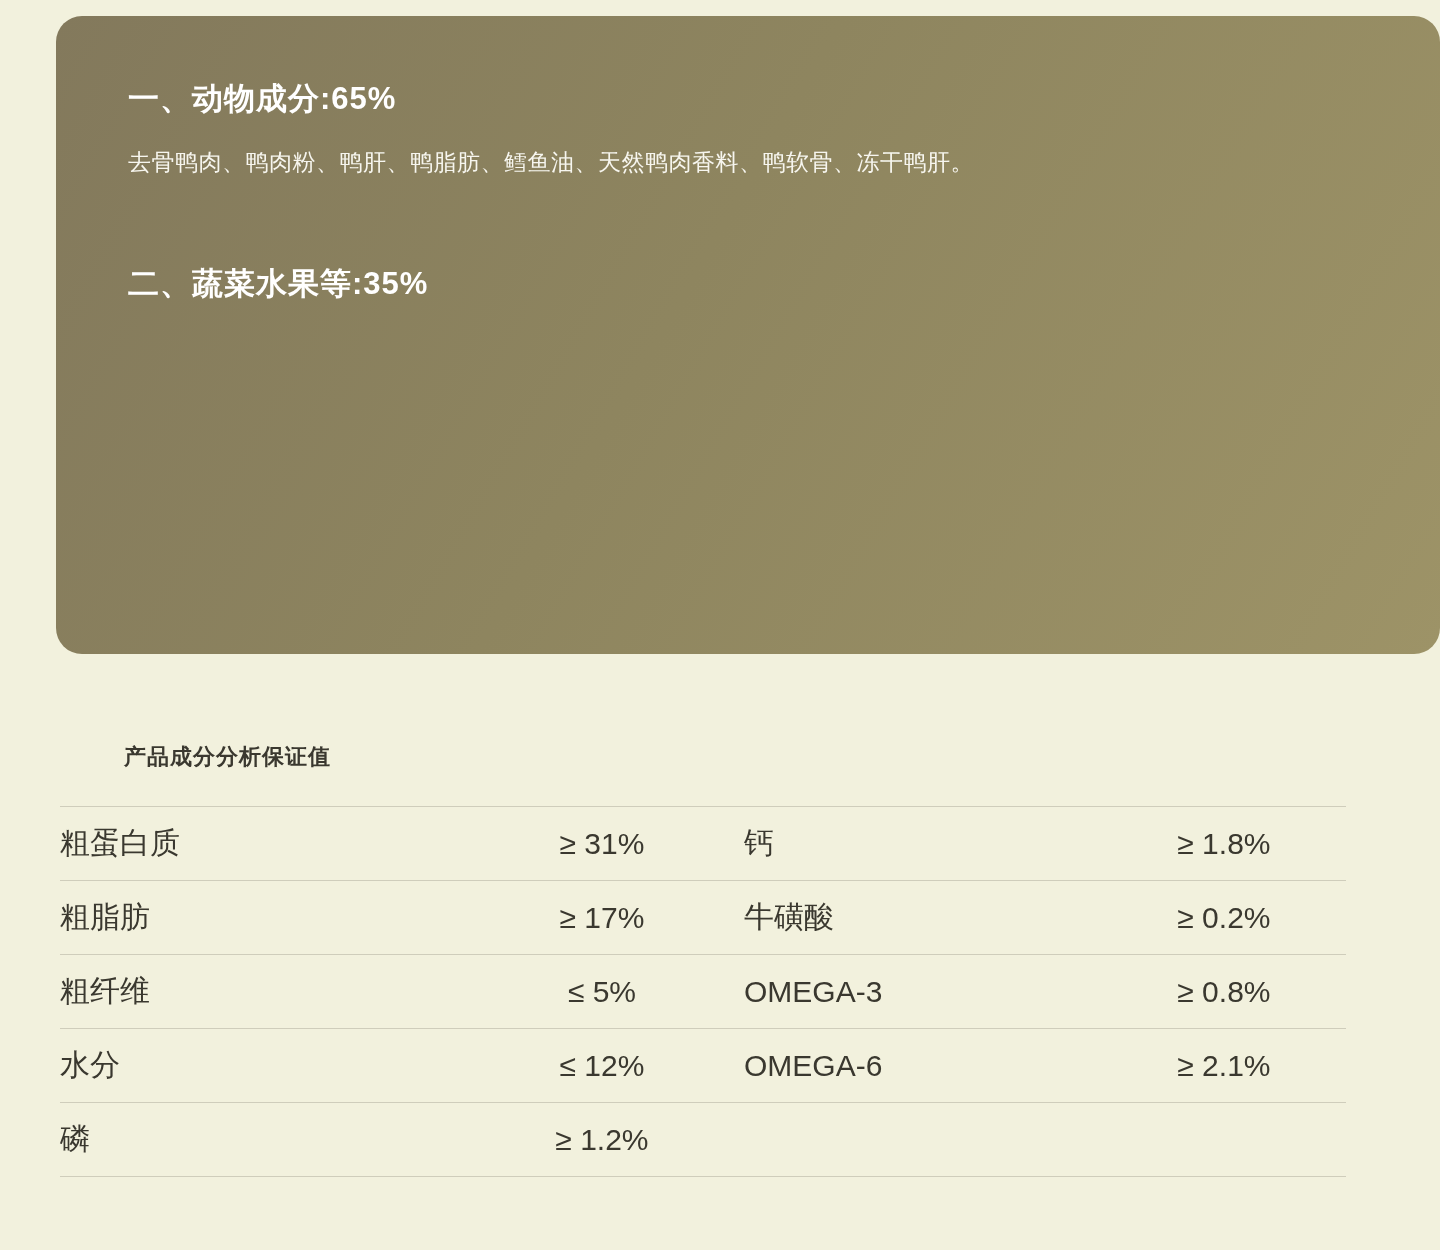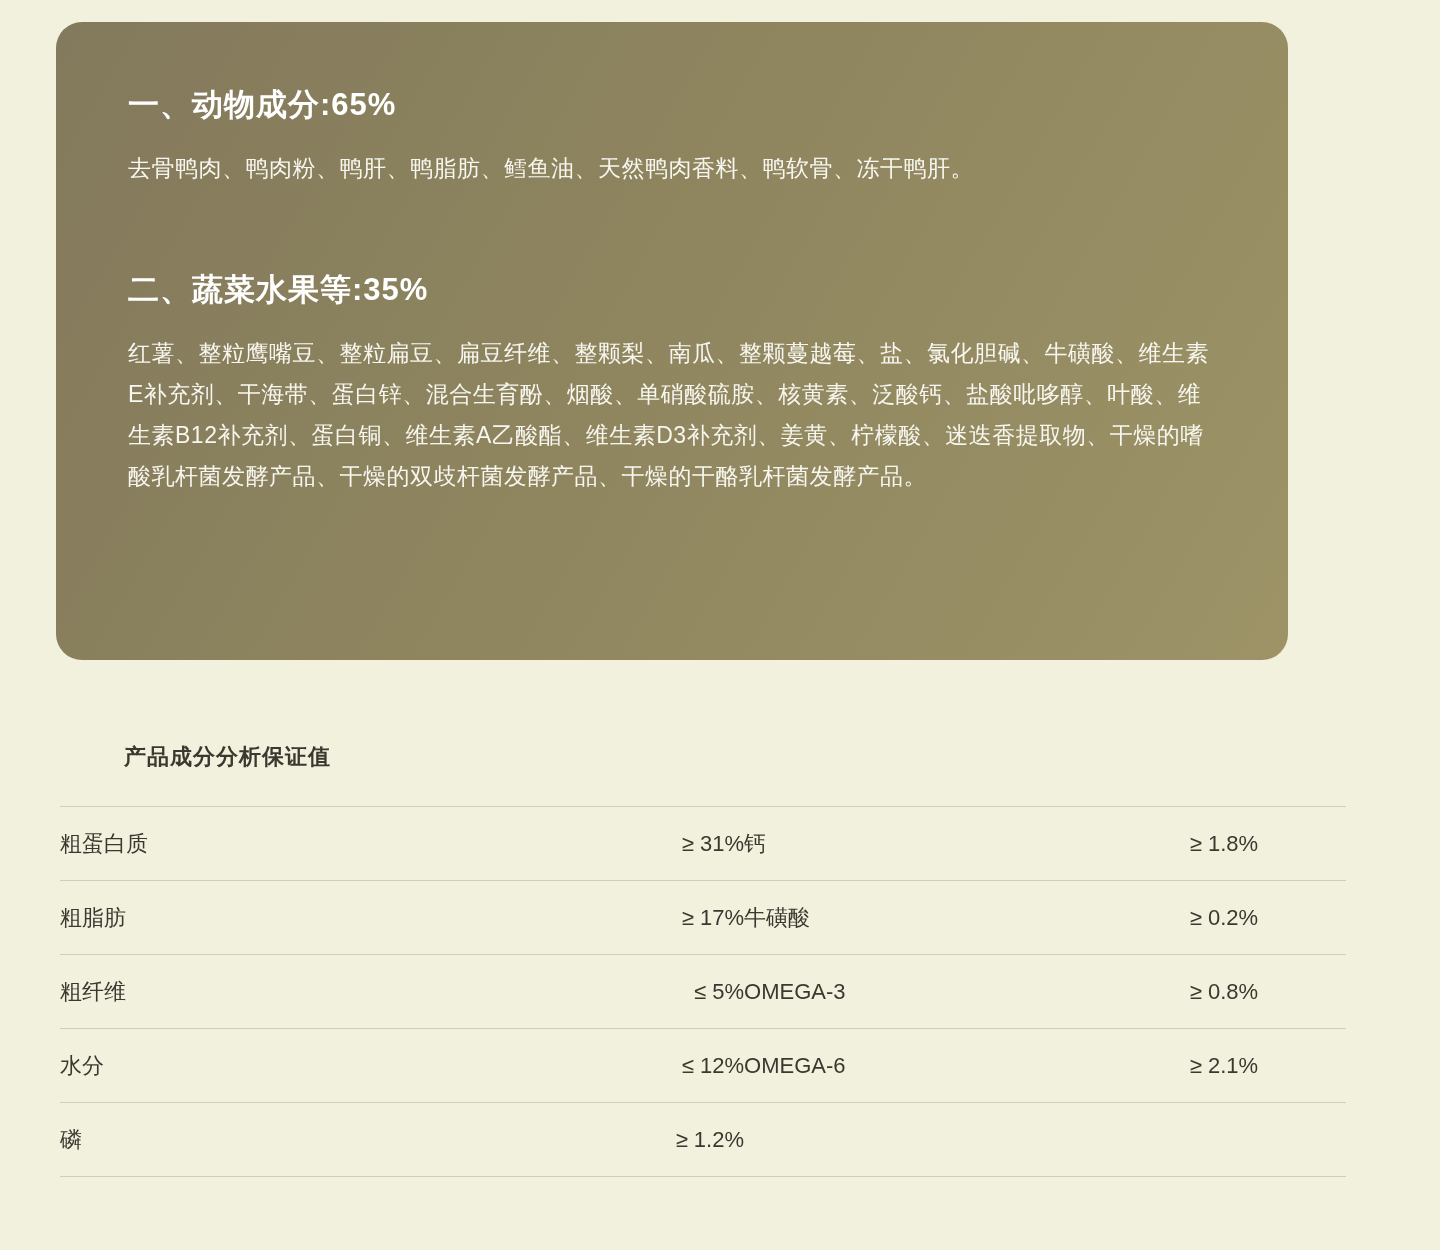--- a/index.html
+++ b/index.html
@@ -18,22 +18,22 @@
     position: relative;
     width: 1440px;
     height: 1250px;
     background: #f2f1dd;
   }
 
   
   .ingredients-card {
     position: absolute;
     left: 56px;
-    top: 22px;
-    width: 1232px;
+    top: 16px;
+    width: 1384px;
     height: 638px;
     border-radius: 26px;
     background: linear-gradient(120deg, #83795c 0%, #8e855f 45%, #9d9367 100%);
     box-sizing: border-box;
     padding: 62px 58px 27px 58px;
     color: #ffffff;
   }
   .section {
     margin-bottom: 0;
   }
@@ -72,49 +72,48 @@
   }
   table.analysis-table {
     border-collapse: collapse;
     width: 1286px;
     margin-left: 4px;
     table-layout: fixed;
   }
   table.analysis-table td {
     border-top: 1px solid #cfcdbb;
     height: 73px;
-    font-size: 22px;
+    font-size: 30px;
     color: #3a382f;
     vertical-align: middle;
     padding: 0;
   }
   table.analysis-table tr:last-child td {
     border-bottom: 1px solid #cfcdbb;
   }
   .c-name-left  { width: 380px; padding-left: 64px; }
-  .c-val-left   { width: 270px; text-align: right; margin-left: 16px; }
+  .c-val-left   { width: 270px; text-align: center; margin-left: 16px; }
   .c-name-right { width: 340px; padding-left: 20px; }
   .c-val-right  { width: 232px; text-align: center; padding-right: 26px; }
   .empty-cell { color: transparent; }
 </style>
 </head>
 <body>
 
 <div class="page">
 
   <div class="ingredients-card">
 
     <div class="section">
       <h2 class="section-title">一、动物成分:65%</h2>
       <p class="section-body">去骨鸭肉、鸭肉粉、鸭肝、鸭脂肪、鳕鱼油、天然鸭肉香料、鸭软骨、冻干鸭肝。</p>
     </div>
 
     <div class="section">
       <h2 class="section-title">二、蔬菜水果等:35%</h2>
-      <p class="section-body">红薯、整粒鹰嘴豆、整粒扁豆、扁豆纤维、整颗梨、南瓜、整颗蔓越莓、盐、氯化胆碱、牛磺酸、维生素E补充剂、干海带、蛋白锌、混合生育酚、烟酸、单硝酸硫胺、核黄素、泛酸钙、盐酸吡哆醇、叶酸、维生素B12补充剂、蛋白铜、维生素A乙酸酯、维生素D3补充剂、姜黄、柠檬酸、迷迭香提取物、干燥的嗜酸乳杆菌发酵产品、干燥的双歧杆菌发酵产品、干燥的干酪乳杆菌发酵产品。</p>
     </div>
 
   </div>
 
   <div class="analysis">
     <h2 class="analysis-title">产品成分分析保证值</h2>
 
     <table class="analysis-table">
       <tbody>
         <tr>

